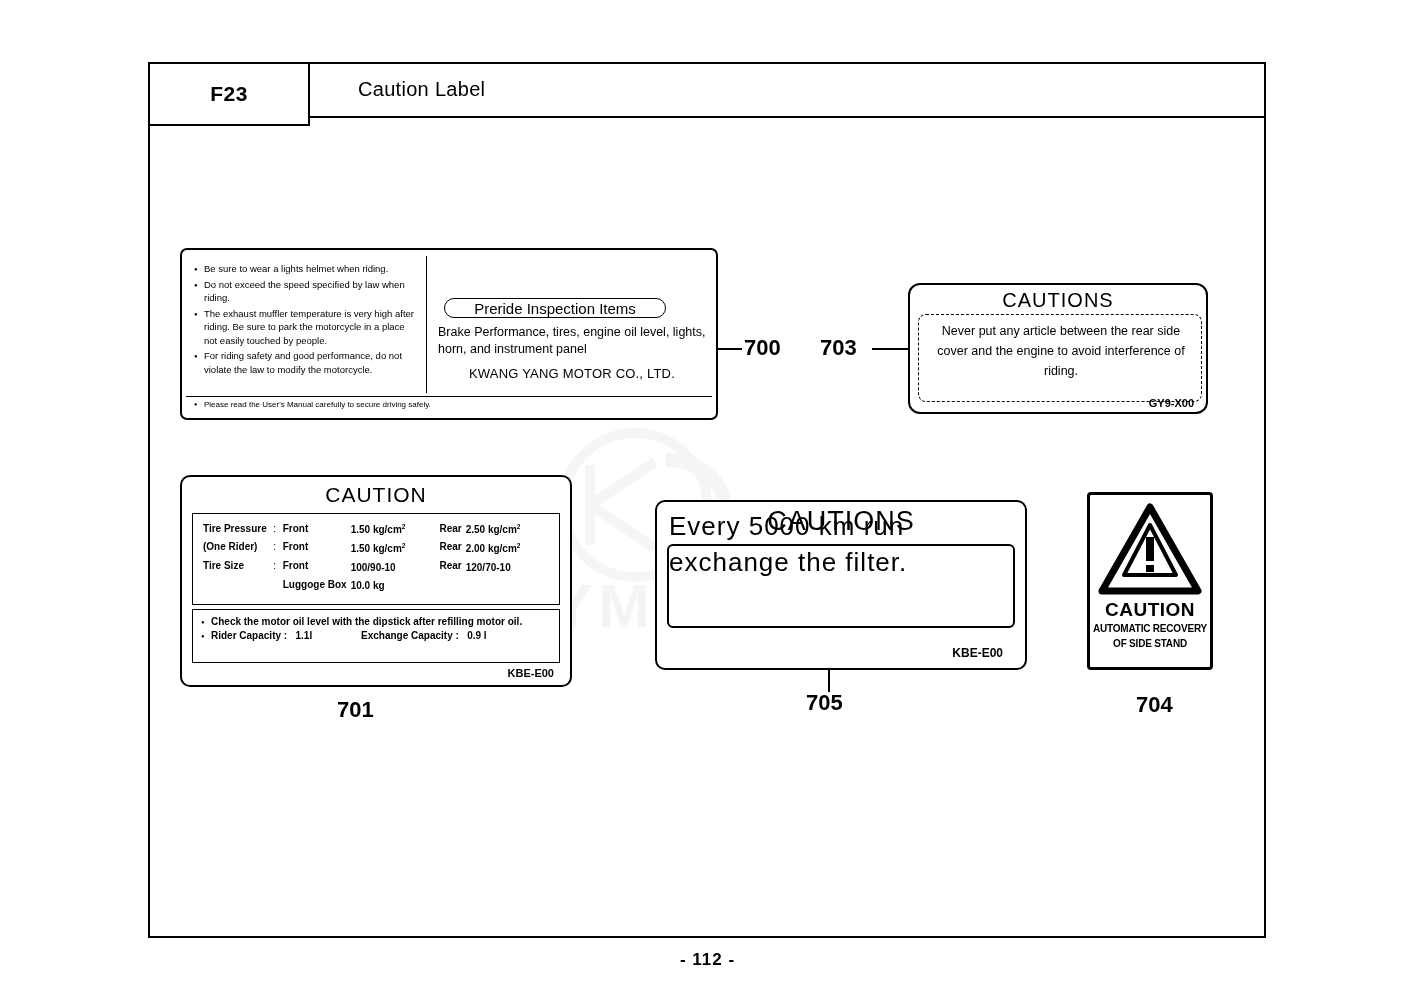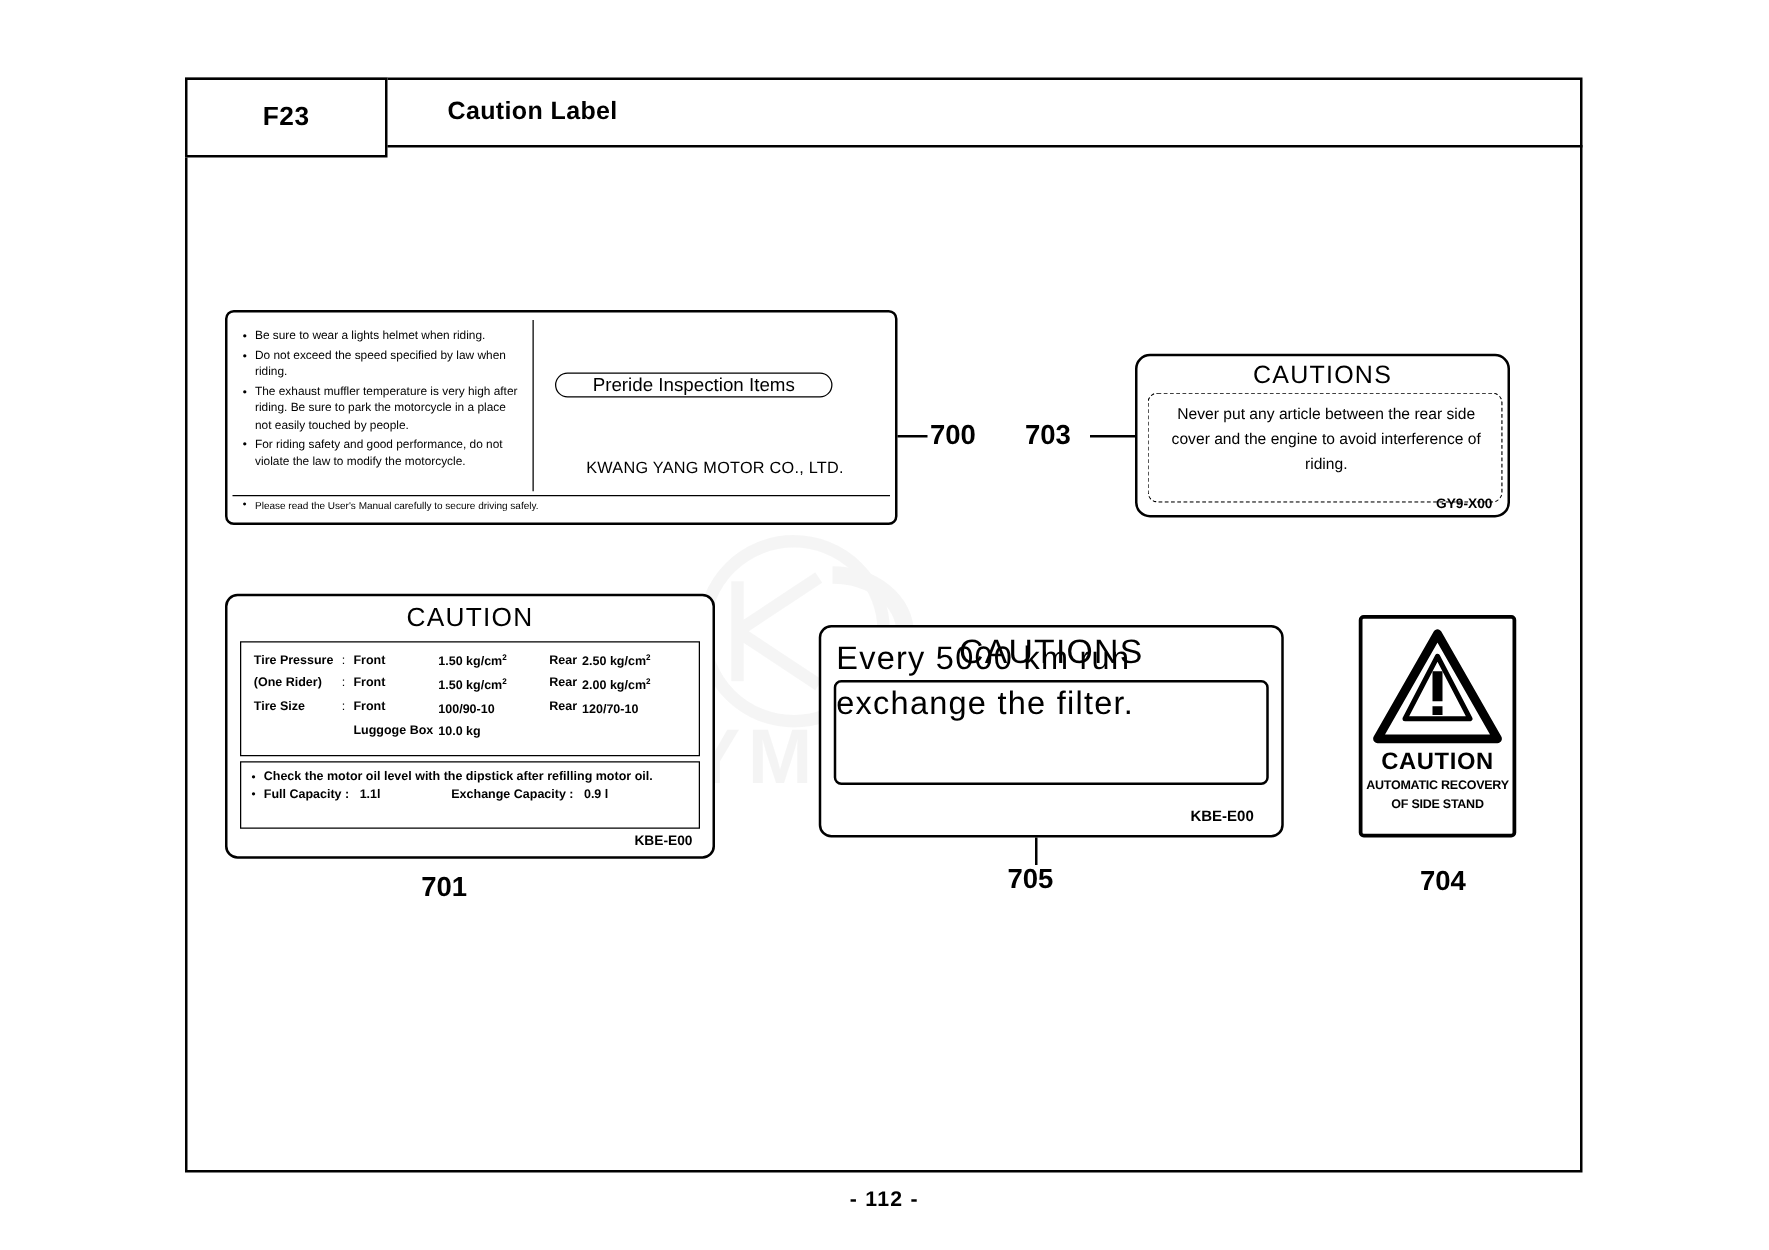--- a/index.html
+++ b/index.html
@@ -52,21 +52,21 @@
     width: 1118px;
     height: 2px;
     background: #000;
     z-index: 3;
   }
   .header-title {
     position: absolute;
     left: 358px;
     top: 78px;
     font-size: 20px;
-    font-weight: bold;
+    font-weight: normal;
     letter-spacing: .3px;
     z-index: 4;
   }
   .page-number {
     position: absolute;
     left: 0;
     top: 950px;
     width: 1415px;
     text-align: center;
     font-size: 17px;
@@ -436,20 +436,21 @@
 
   <div class="bullet-list" id="l700-left">
     <div class="li">Be sure to wear a lights helmet when riding.</div>
     <div class="li">Do not exceed  the speed specified by law when riding.</div>
     <div class="li">The exhaust muffler temperature is very high after riding. Be sure to park the motorcycle in a place not easily touched by people.</div>
     <div class="li">For riding safety and good performance, do not violate the law to modify the motorcycle.</div>
   </div>
 
 
   <div class="preride-pill">Preride Inspection Items</div>
+  <div class="preride-body">Brake Performance, tires, engine oil level, lights, horn, and instrument panel</div>
   <div class="company-line">KWANG YANG MOTOR CO., LTD.</div>
   <div id="l700-bottomnote">Please read the User's Manual carefully to secure driving safely.</div>
 </div>
 <div class="leader" style="left:718px; top:348px; width:24px;"></div>
 <div class="callout" style="left:744px; top:335px;">700</div>
 
 <div class="callout" style="left:820px; top:335px;">703</div>
 <div class="leader" style="left:872px; top:348px; width:36px;"></div>
 <div class="label-box" id="label703">
   <div class="cautions-word">CAUTIONS</div>
@@ -501,21 +502,21 @@
       </tr>
     </tbody>
       </table>
   </div>
 
   <div class="oil-box">
     <div class="oil-lines">
       <div class="li">Check the motor oil level with the dipstick after refilling motor oil.</div>
       <div class="li">
         <div class="oil-row">
-          <span class="c1"><span>Full Capacity  :</span>
+          <span class="c1"><span>Rider Capacity  :</span>
           &nbsp;&nbsp;<span>1.1l</span></span>
           <span><span>Exchange Capacity  :</span>
           &nbsp;&nbsp;<span>0.9 l</span></span>
         </div>
       </div>
     </div>
   </div>
   <div class="code">KBE-E00</div>
 </div>
 <div class="callout" style="left:337px; top:697px;">701</div>

